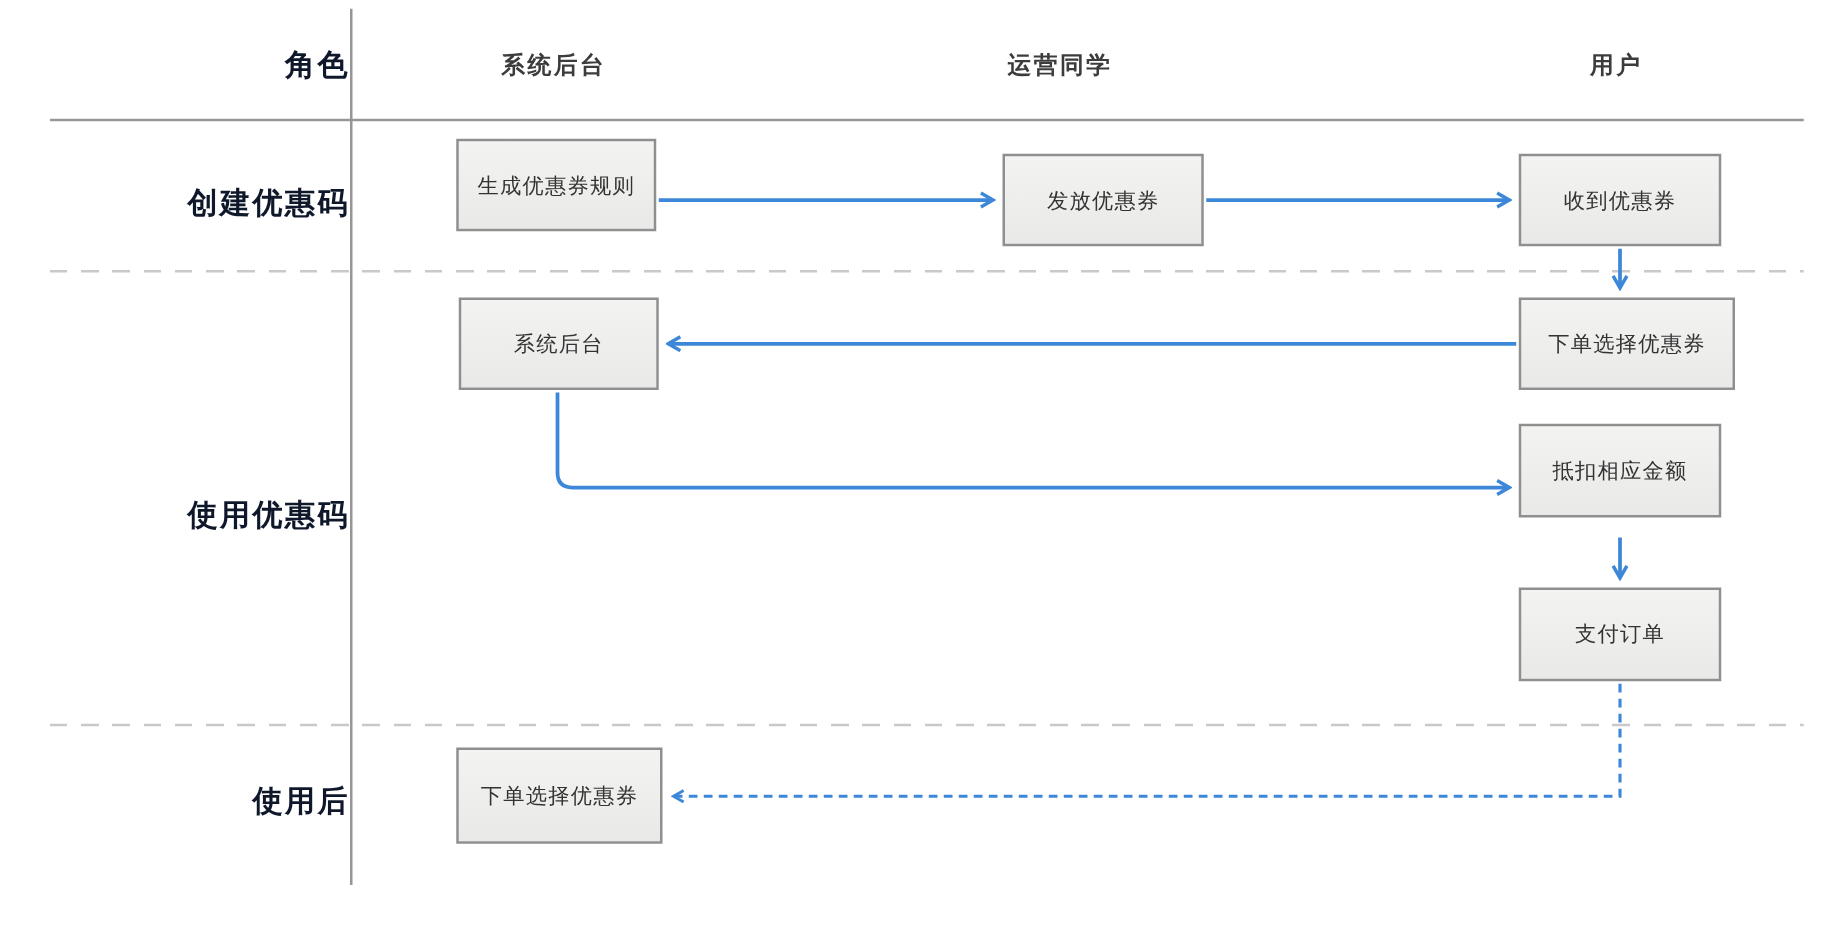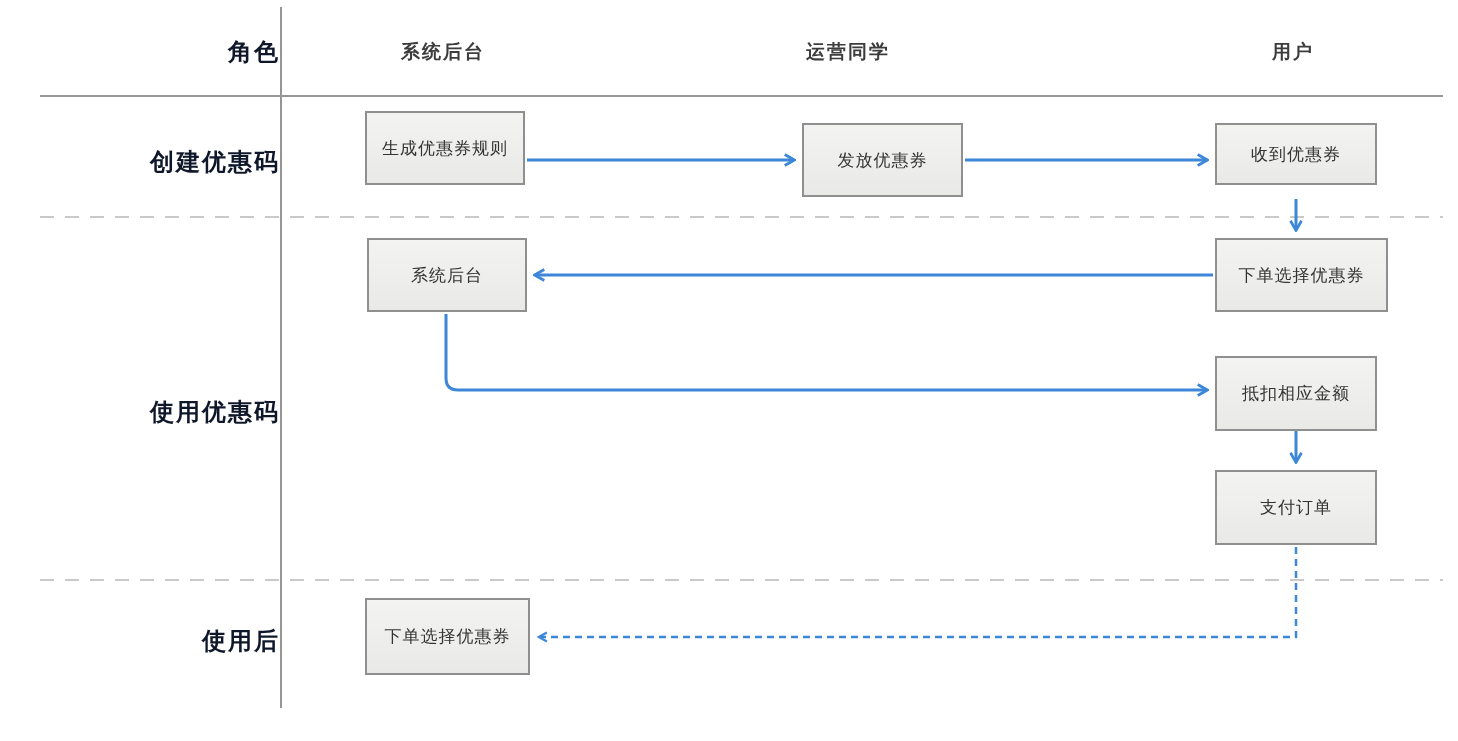--- a/index.html
+++ b/index.html
@@ -111,30 +111,30 @@
     <path class="solid" d="M1296,430 V461" marker-end="url(#vhead)"></path>
     <path class="dashed" d="M1296,547 V637 H540" marker-end="url(#vhead)"></path>
   </svg>
 
   <div class="node" style="left:365px;top:111px;width:160px;height:74px">
     <span>生成优惠券规则</span>
   </div>
   <div class="node" style="left:802px;top:123px;width:161px;height:74px">
     <span>发放优惠券</span>
   </div>
-  <div class="node" style="left:1215px;top:123px;width:162px;height:62px">
+  <div class="node" style="left:1215px;top:123px;width:162px;height:74px">
     <span>收到优惠券</span>
   </div>
   <div class="node" style="left:367px;top:238px;width:160px;height:74px">
     <span>系统后台</span>
   </div>
   <div class="node" style="left:1215px;top:238px;width:173px;height:74px">
     <span>下单选择优惠券</span>
   </div>
-  <div class="node" style="left:1215px;top:356px;width:162px;height:75px">
+  <div class="node" style="left:1215px;top:339px;width:162px;height:75px">
     <span>抵扣相应金额</span>
   </div>
   <div class="node" style="left:1215px;top:470px;width:162px;height:75px">
     <span>支付订单</span>
   </div>
   <div class="node" style="left:365px;top:598px;width:165px;height:77px">
     <span>下单选择优惠券</span>
   </div>
 
 </div>

